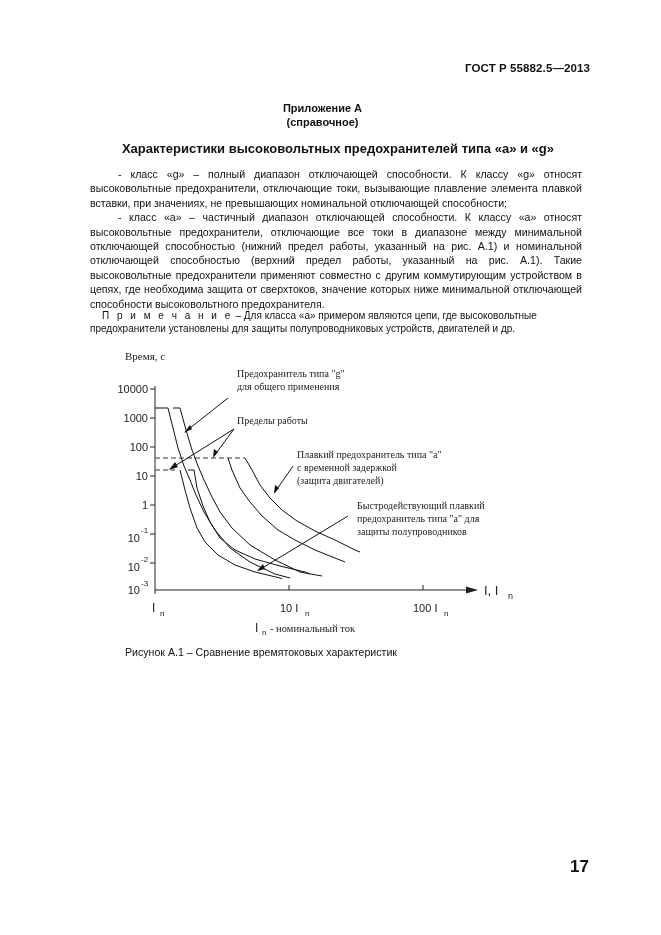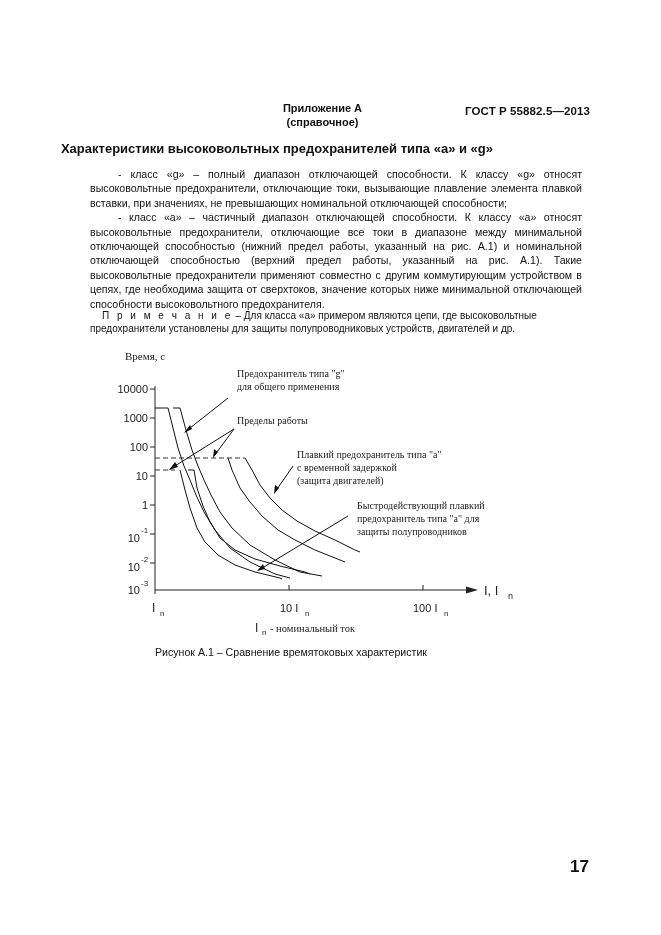--- a/index.html
+++ b/index.html
@@ -1,31 +1,31 @@
 <!DOCTYPE html>
 <html><head>
 <meta charset="utf-8">
 <style>
   html, body { margin: 0; padding: 0; background: #ffffff; }
   body { width: 661px; height: 935px; position: relative; overflow: hidden;
          font-family: "Liberation Sans", sans-serif; color: #111; }
   .abs { position: absolute; }
-  .header-code { left: 465px; top: 62px; font-size: 11.5px; font-weight: bold; letter-spacing: 0.1px; margin-top: 43px; }
+  .header-code { left: 465px; top: 62px; font-size: 11.5px; font-weight: bold; letter-spacing: 0.1px; }
   .annex-title { left: 0; width: 645px; top: 101px; text-align: center; font-size: 11px; font-weight: bold; line-height: 14px; }
-  .section-title { left: 0; width: 554px; top: 141px; text-align: center; font-size: 13px; font-weight: bold; }
+  .section-title { left: 0; width: 554px; top: 141px; text-align: right; font-size: 13px; font-weight: bold; }
   .body-text { left: 90px; width: 492px; top: 167px; font-size: 10.6px; line-height: 14.4px; }
   .body-text p { margin: 0; text-align: justify; text-align-last: left; }
   .body-text .indent { text-indent: 28px; }
   .note { left: 90px; width: 492px; top: 309px; font-size: 10px; line-height: 13px; }
   .note p { margin: 0; }
   .note .spaced { letter-spacing: 2.5px; }
   .chart { left: 0; top: 0; }
   .chart text { font-family: "Liberation Serif", serif; fill: #222; }
   .chart .sans { font-family: "Liberation Sans", sans-serif; }
-  .caption { left: 0; width: 522px; top: 646px; text-align: center; font-size: 10.6px; line-height: 13.5px; margin-left: 30px; }
+  .caption { left: 0; width: 522px; top: 646px; text-align: center; font-size: 10.6px; line-height: 13.5px; }
   .page-num { left: 570px; top: 857px; font-size: 17px; font-weight: bold; }
 </style>
 </head>
 <body>
 
 <div class="abs header-code">ГОСТ Р 55882.5—2013</div>
 
 <div class="abs annex-title">
   <div>Приложение А</div>
   <div>(справочное)</div>

